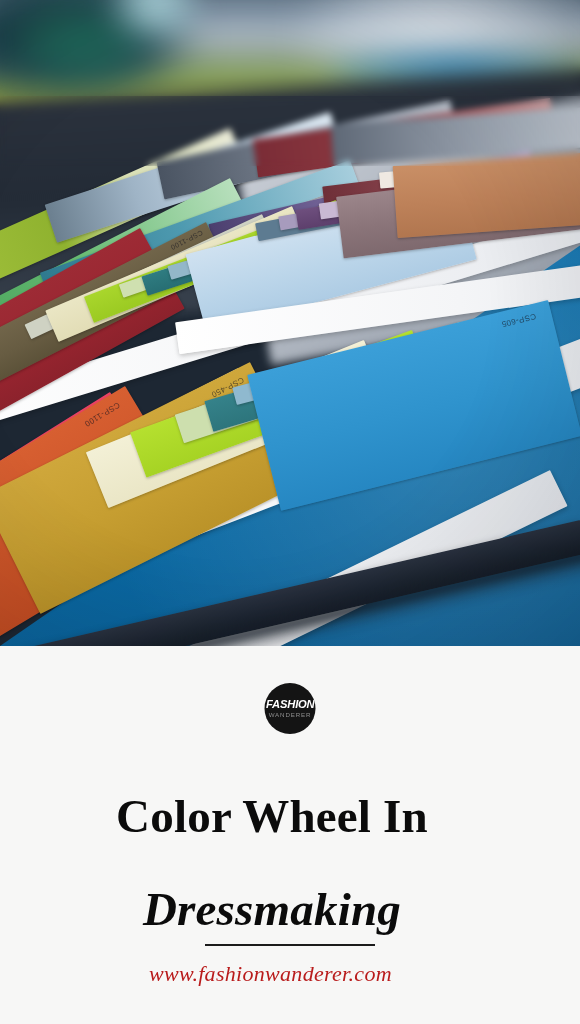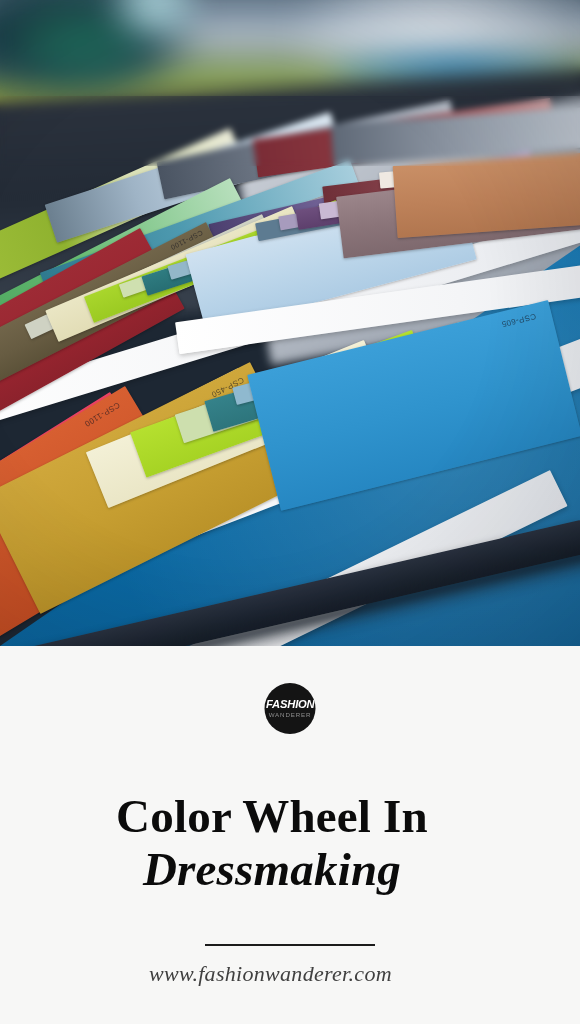--- a/index.html
+++ b/index.html
@@ -230,41 +230,42 @@
     letter-spacing: 0.2px;
   }
   .headline-line2 {
     font-family: "Liberation Serif", serif;
     font-weight: bold;
     font-style: italic;
     font-size: 47px;
     line-height: 54px;
     color: #0b0b0b;
     letter-spacing: 0.2px;
+    margin-top: 40px;
   }
 
   .divider {
     position: absolute;
     left: 50%;
     transform: translateX(-50%);
     top: 298px;
     width: 170px;
     height: 2px;
     background: #1b1b1b;
   }
 
   .site-url {
     position: absolute;
     left: 0;
     top: 315px;
     width: 541px;
     font-family: "Liberation Serif", serif;
     font-style: italic;
     font-size: 22px;
-    color: #404040;
+    color: #b91c1c;
     letter-spacing: 0.3px;
   }
 </style>
 </head>
 <body>
 
 <div id="pin">
 
   <div class="photo">
 

